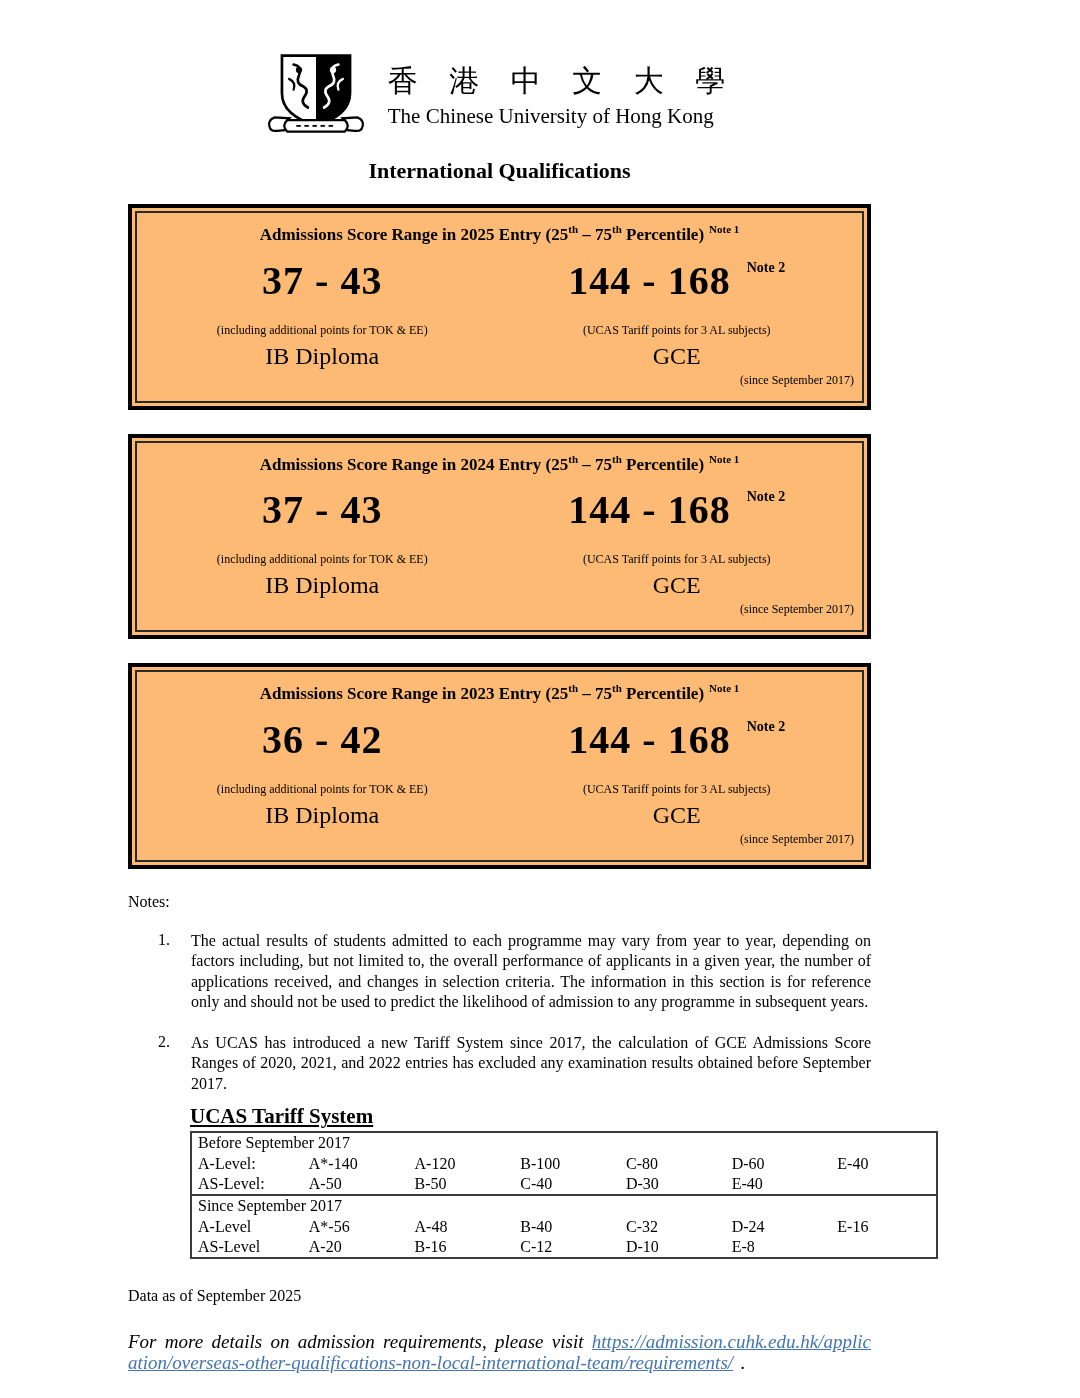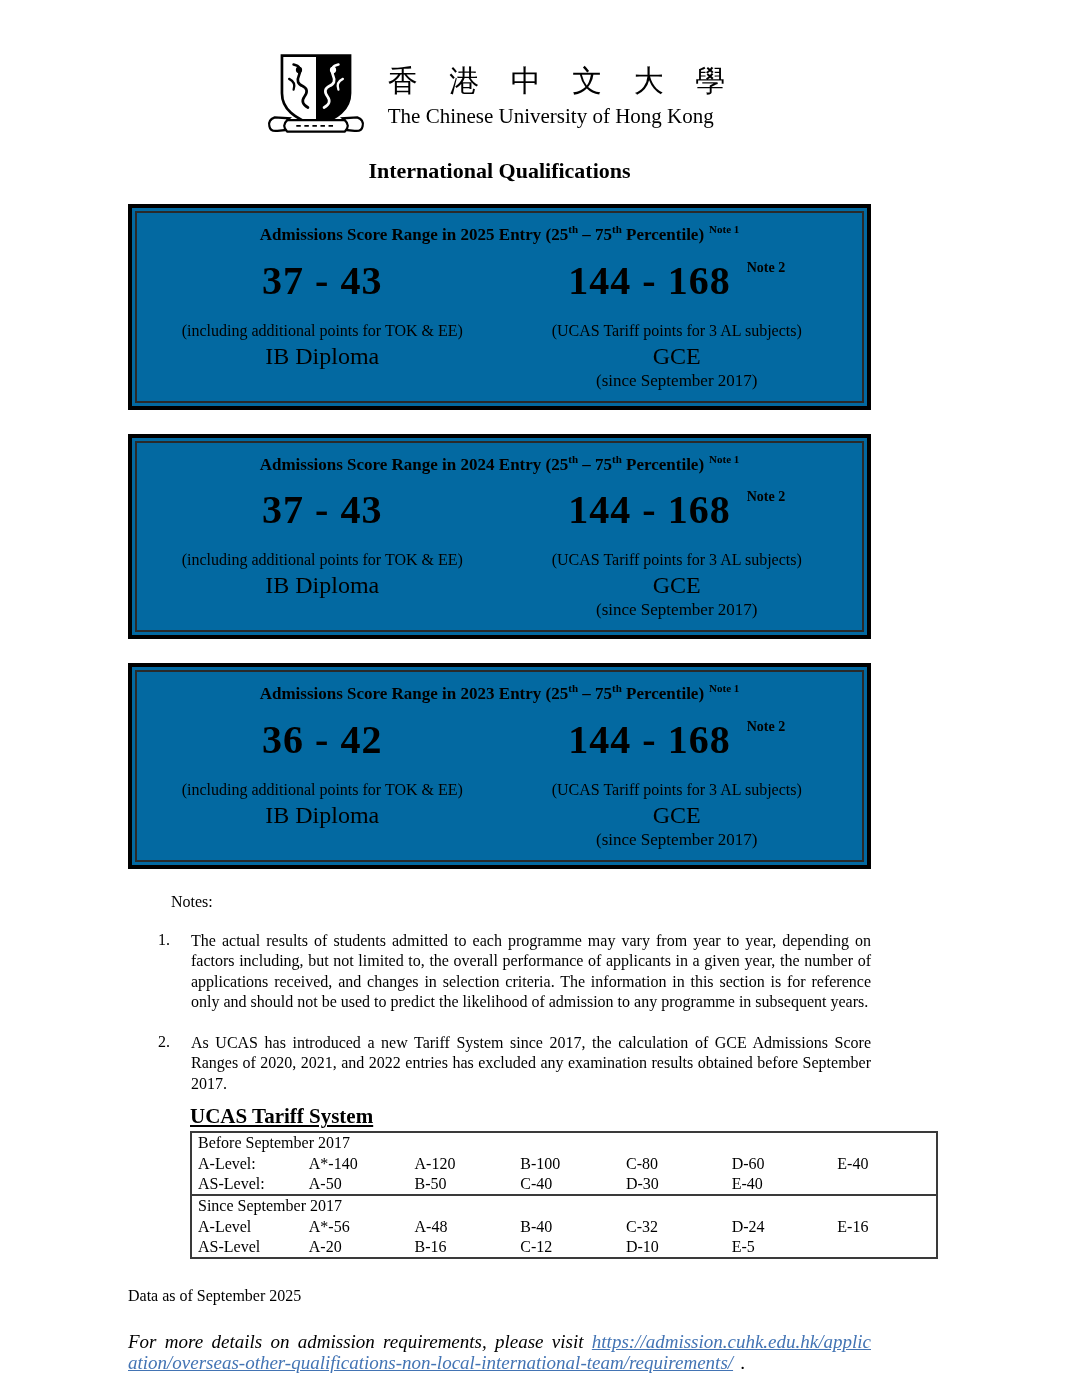--- a/index.html
+++ b/index.html
@@ -31,21 +31,21 @@
   .page-title {
     text-align: center; font-weight: bold; font-size: 22px;
     margin: 10px 0 20px 0;
   }
 
   
   .score-box {
     border: 4px solid #000;
     padding: 3px;
     margin-bottom: 24px;
-    background: #0369a1;
+    background: #fdba74;
   }
   .score-box-inner {
     border: 2px solid #2a2a2a;
     padding: 10px 8px 10px 8px;
   }
   .box-title {
     text-align: center; font-weight: bold; font-size: 17px;
   }
   .box-title sup { font-size: 11px; }
   .box-title .note-sup { margin-left: 5px; font-size: 11px; }
@@ -53,26 +53,26 @@
   .box-col { flex: 1; text-align: center; }
   .score-range {
     font-size: 40px; font-weight: bold;
     margin-top: 12px; margin-bottom: 16px;
     letter-spacing: 1px;
   }
   .score-range .note-sup-large {
     font-size: 14px; font-weight: bold; letter-spacing: 0;
     vertical-align: 22px; margin-left: 16px;
   }
-  .col-subtext { font-size: 16px; line-height: 21px; }
+  .col-subtext { font-size: 12px; line-height: 21px; }
   .col-label { font-size: 24px; line-height: 28px; margin-top: 1px; }
-  .col-sublabel { font-size: 17px; line-height: 21px; }
-
-  
-  .notes-heading { font-size: 16px; margin-top: 4px; margin-left: 43px; }
+  .col-sublabel { font-size: 12px; line-height: 21px; text-align: right; }
+
+  
+  .notes-heading { font-size: 16px; margin-top: 4px; }
   .note-item { display: flex; margin: 20px 0 0 30px; }
   .note-num { width: 33px; font-size: 16px; flex: 0 0 auto; }
   .note-text {
     flex: 1; font-size: 16px; line-height: 20.5px;
     text-align: justify;
   }
 
   
   .ucas-heading {
     margin: 10px 0 2px 62px;
@@ -243,21 +243,21 @@
       <td class="cell">C-32</td>
       <td class="cell">D-24</td>
       <td class="cell">E-16</td>
     </tr>
     <tr>
       <td class="row-label">AS-Level</td>
       <td class="cell">A-20</td>
       <td class="cell">B-16</td>
       <td class="cell">C-12</td>
       <td class="cell">D-10</td>
-      <td class="cell">E-5</td>
+      <td class="cell">E-8</td>
       <td class="cell"></td>
     </tr>
   </tbody>
     </table>
 
   <div class="data-date">Data as of September 2025</div>
 
   <p class="more-details"><span>For more details on admission requirements, please visit </span><a href="#" style="color: rgb(67, 116, 180);">https://admission.cuhk.edu.hk/application/overseas-other-qualifications-non-local-international-team/requirements/</a><span> .</span></p>
 
 </div>

